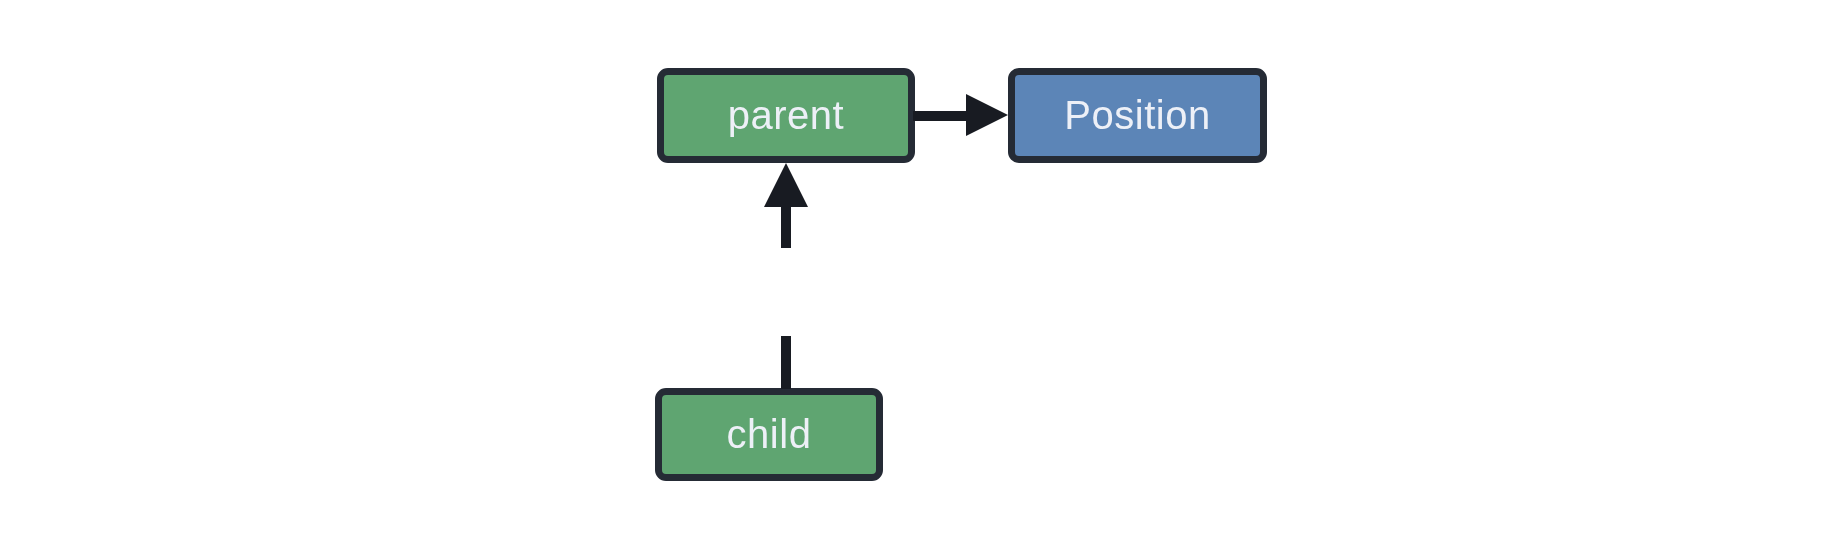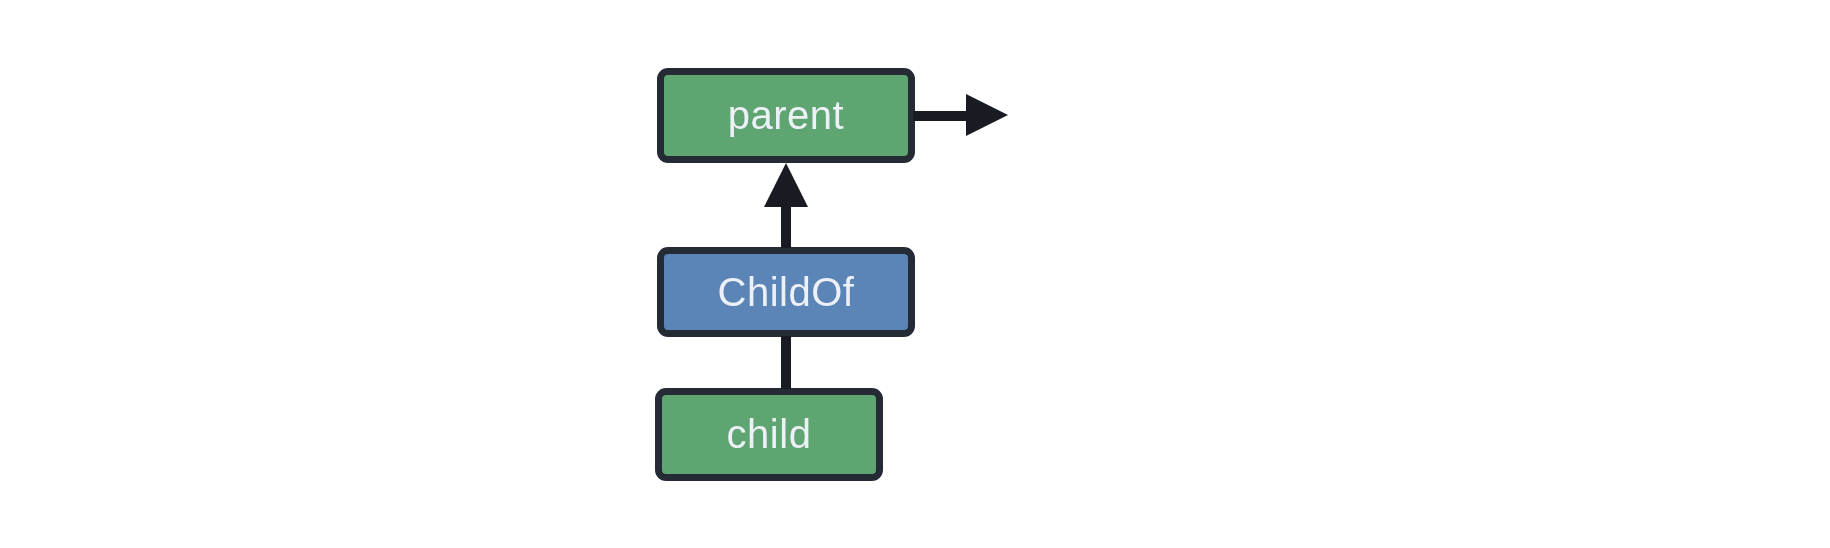--- a/index.html
+++ b/index.html
@@ -72,24 +72,24 @@
 </style>
 </head>
 <body>
 
 <div class="canvas">
 
   <div class="node green" id="node-parent">
     <span>parent</span>
   </div>
 
+  <div class="node blue" id="node-position">
+    <span>Position</span>
+  </div>
 
-  <div class="node blue" id="node-childof">
-    <span>ChildOf</span>
-  </div>
 
   <div class="node green" id="node-child">
     <span>child</span>
   </div>
 
   <div>
     <div class="shaft-h"></div>
     <div class="head-right"></div>
   </div>
 

